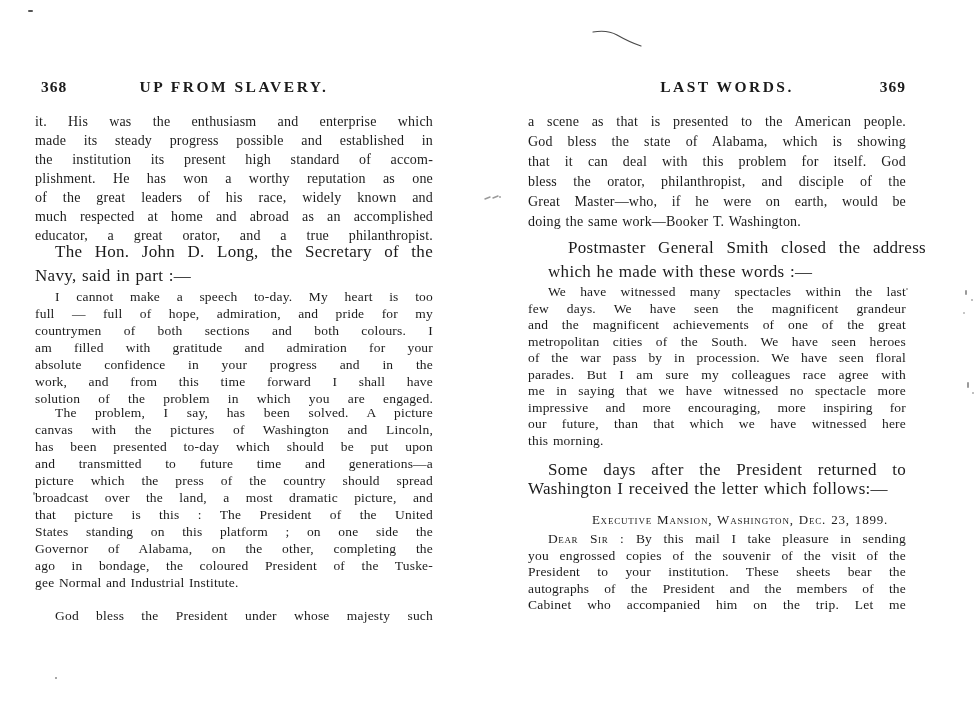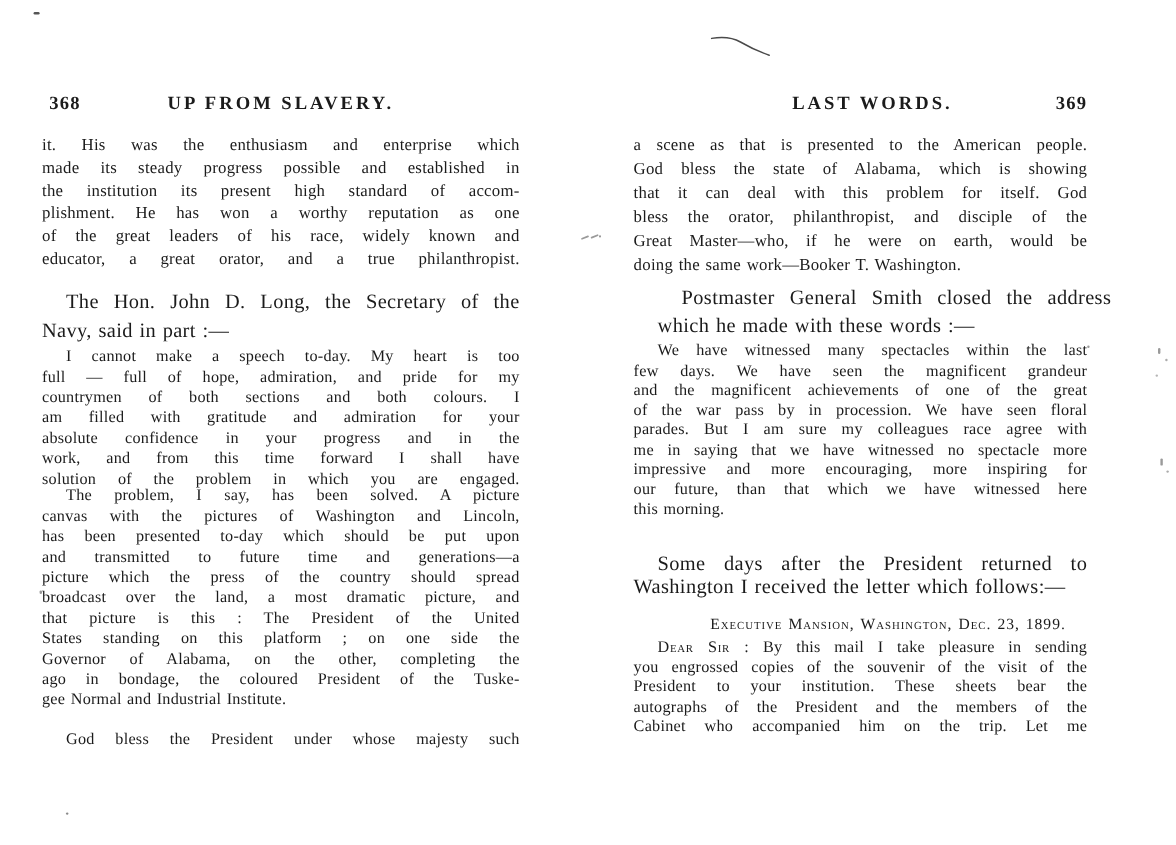--- a/index.html
+++ b/index.html
@@ -61,20 +61,21 @@
     <div class="page-header">
       <span class="page-number pn-left">368</span>
       <div class="running-title">UP FROM SLAVERY.</div>
     </div>
   <div class="para t-continuation" style="top: 112px; line-height: 19px;">
         <div class="line">it. His was the enthusiasm and enterprise which</div>
         <div class="line">made its steady progress possible and established in</div>
         <div class="line">the institution its present high standard of accom-</div>
         <div class="line">plishment. He has won a worthy reputation as one</div>
         <div class="line">of the great leaders of his race, widely known and</div>
+        <div class="line">much respected at home and abroad as an accomplished</div>
         <div class="line">educator, a great orator, and a true philanthropist.</div>
       </div>
       <div class="para t-body" style="top: 240px; line-height: 24px;">
         <div class="line indent">The Hon. John D. Long, the Secretary of the</div>
         <div class="line last">Navy, said in part :—</div>
       </div>
       <div class="para t-quote" style="top: 288px; line-height: 17px;">
         <div class="line indent">I cannot make a speech to-day. My heart is too</div>
         <div class="line">full — full of hope, admiration, and pride for my</div>
         <div class="line">countrymen of both sections and both colours. I</div>
@@ -115,20 +116,21 @@
         <div class="line last">doing the same work—Booker T. Washington.</div>
       </div>
       <div class="para t-body" style="top: 236px; line-height: 24px; margin-left: 20px;">
         <div class="line indent">Postmaster General Smith closed the address</div>
         <div class="line last">which he made with these words :—</div>
       </div>
       <div class="para t-quote" style="top: 284px; line-height: 16.5px;">
         <div class="line indent">We have witnessed many spectacles within the last</div>
         <div class="line">few days. We have seen the magnificent grandeur</div>
         <div class="line">and the magnificent achievements of one of the great</div>
+        <div class="line">metropolitan cities of the South. We have seen heroes</div>
         <div class="line">of the war pass by in procession. We have seen floral</div>
         <div class="line">parades. But I am sure my colleagues race agree with</div>
         <div class="line">me in saying that we have witnessed no spectacle more</div>
         <div class="line">impressive and more encouraging, more inspiring for</div>
         <div class="line">our future, than that which we have witnessed here</div>
         <div class="line last">this morning.</div>
       </div>
       <div class="para t-body" style="top: 460px; line-height: 19px;">
         <div class="line indent">Some days after the President returned to</div>
         <div class="line last">Washington I received the letter which follows:—</div>

